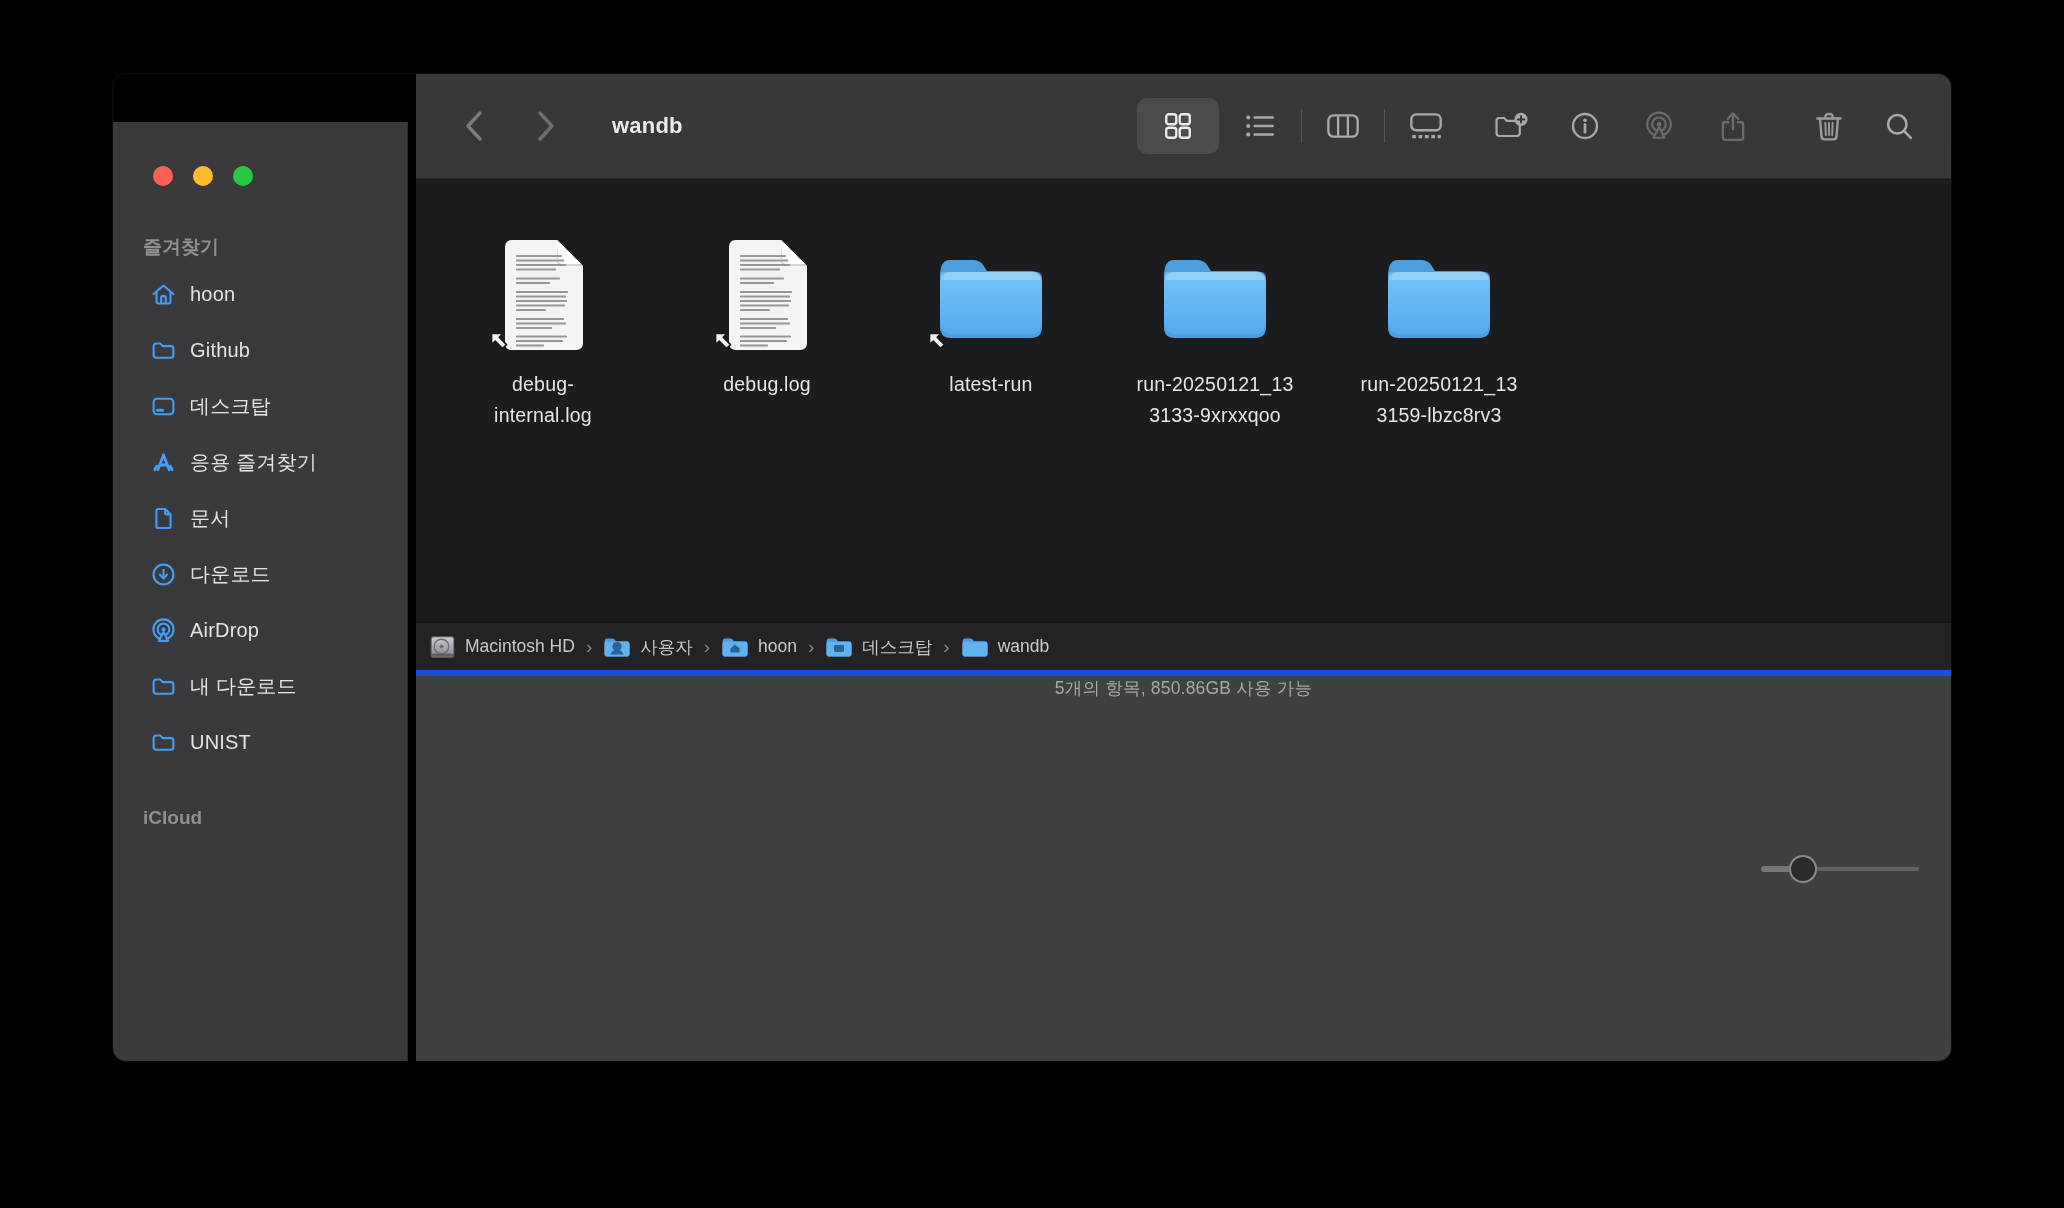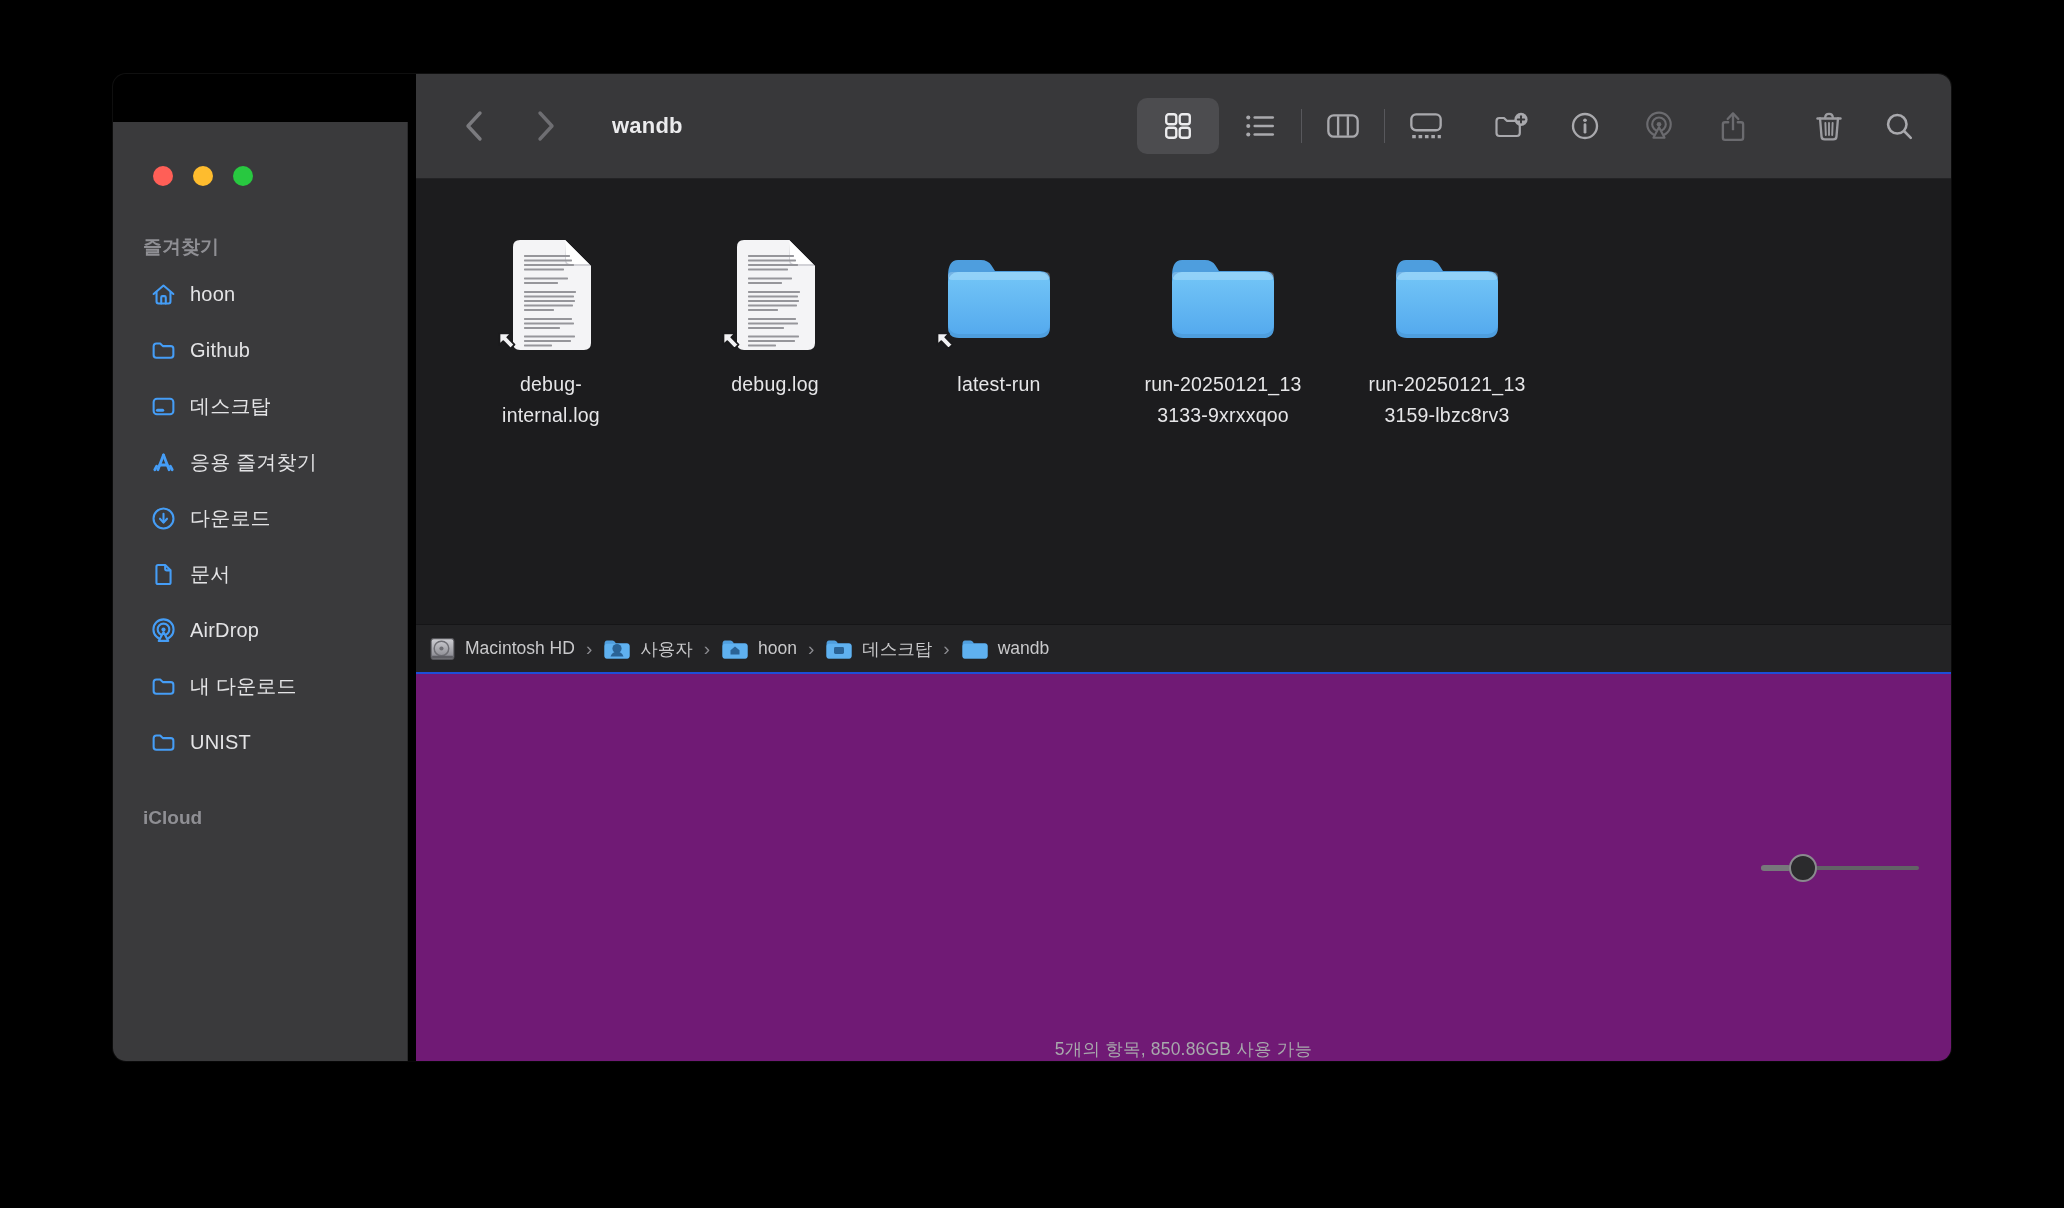--- a/index.html
+++ b/index.html
@@ -26,35 +26,35 @@
   .navbtn{width:40px;height:46px;display:flex;align-items:center;justify-content:center;}
   .navbtn+.navbtn{margin-left:32px;}
   .wintitle{margin-left:46px;font-size:22px;font-weight:700;color:#ebebed;letter-spacing:.2px;}
   .tb-spacer{flex:1;}
   .seg{display:flex;align-items:center;}
   .seg-btn{width:82px;height:56px;display:flex;align-items:center;justify-content:center;position:relative;border-radius:10px;}
   .seg-btn.sel{background:#4c4c4f;}
   .seg-div{width:1px;height:34px;background:#58585c;}
   .tbtn{width:44px;height:56px;display:flex;align-items:center;justify-content:center;}
   
-  .content{flex:1;background:#1c1c1e;padding:58px 0 0 23px;box-sizing:border-box;display:flex;align-items:flex-start;}
+  .content{flex:1;background:#1c1c1e;padding:58px 0 0 15px;box-sizing:border-box;display:flex;align-items:flex-start;}
   .file-item{width:224px;display:flex;flex-direction:column;align-items:center;flex:0 0 224px;}
   .icon-box{height:116px;display:flex;align-items:center;justify-content:center;position:relative;}
   .alias-badge{position:absolute;left:-12px;bottom:-4px;}
   .file-label{margin-top:16px;font-size:19.5px;line-height:31px;color:#e6e6e8;text-align:center;letter-spacing:.2px;}
   
   .pathbar{height:48px;flex:0 0 48px;background:#232325;border-top:1px solid #151517;
            display:flex;align-items:center;padding-left:13px;box-sizing:border-box;}
   .crumb{display:flex;align-items:center;}
   .crumb-ico{display:flex;align-items:center;justify-content:center;margin-right:9px;}
   .crumb-label{font-size:17.5px;color:#c9c9cb;white-space:nowrap;}
   .crumb-sep{font-size:19px;color:#8b8b90;margin:0 11px;}
   
-  .statusbar{flex:1;background:#701a75;border-top:2px solid #1d4ed8;position:relative;
-             display:flex;align-items:flex-end;justify-content:center;}
+  .statusbar{flex:1;background:#404040;border-top:6px solid #1d4ed8;position:relative;
+             display:flex;align-items:flex-start;justify-content:center;}
   .status-text{font-size:17.5px;color:#a8a8ac;letter-spacing:.2px;}
   .zoom-slider{position:absolute;right:32px;top:50%;transform:translateY(-50%);width:158px;height:30px;}
   .z-track{position:absolute;left:0;right:0;top:50%;height:4px;margin-top:-2px;background:#626266;border-radius:2px;}
   .z-fill{position:absolute;left:0;width:30px;top:50%;height:6px;margin-top:-3px;background:#77777b;border-radius:3px;}
   .z-knob{position:absolute;left:28px;top:50%;width:28px;height:28px;margin-top:-14px;border-radius:50%;
           background:#2b2b2d;border:2.5px solid #8a8a8e;box-sizing:border-box;}
 </style>
 </head>
 <body>
 
@@ -109,39 +109,39 @@
                     <line x1="4.6" y1="20" x2="6.4" y2="16.6"></line>
                     <line x1="21.4" y1="20" x2="19.6" y2="16.6"></line>
                   </g>
                 </svg>
               </span>
       <span class="side-label">응용 즐겨찾기</span>
             </div>
             <div class="side-row">
               <span class="side-ico">
                 <svg width="27" height="27" viewBox="0 0 26 26">
+                  <g fill="none" stroke="#459df6" stroke-width="2" stroke-linejoin="round">
+                    <path d="M6.2 5.4 Q6.2 3.8 7.8 3.8 H14.6 L19.8 9 V20.6 Q19.8 22.2 18.2 22.2 H7.8 Q6.2 22.2 6.2 20.6 Z"></path>
+                    <path d="M14.6 3.8 V7.4 Q14.6 9 16.2 9 H19.8"></path>
+                  </g>
+                </svg>
+              </span>
+      <span class="side-label">문서</span>
+            </div>
+            <div class="side-row">
+              <span class="side-ico">
+                <svg width="27" height="27" viewBox="0 0 26 26">
                   <circle cx="13" cy="13" r="9.6" fill="none" stroke="#459df6" stroke-width="2"></circle>
                   <g stroke="#459df6" stroke-width="2" stroke-linecap="round" stroke-linejoin="round" fill="none">
                     <line x1="13" y1="8.4" x2="13" y2="16.4"></line>
                     <polyline points="9.6,13.2 13,17 16.4,13.2"></polyline>
                   </g>
                 </svg>
               </span>
       <span class="side-label">다운로드</span>
-            </div>
-            <div class="side-row">
-              <span class="side-ico">
-                <svg width="27" height="27" viewBox="0 0 26 26">
-                  <g fill="none" stroke="#459df6" stroke-width="2" stroke-linejoin="round">
-                    <path d="M6.2 5.4 Q6.2 3.8 7.8 3.8 H14.6 L19.8 9 V20.6 Q19.8 22.2 18.2 22.2 H7.8 Q6.2 22.2 6.2 20.6 Z"></path>
-                    <path d="M14.6 3.8 V7.4 Q14.6 9 16.2 9 H19.8"></path>
-                  </g>
-                </svg>
-              </span>
-      <span class="side-label">문서</span>
             </div>
             <div class="side-row">
               <span class="side-ico">
                 <svg width="27" height="27" viewBox="0 0 26 26">
                   <circle cx="13" cy="12" r="9.7" fill="none" stroke="#459df6" stroke-width="2"></circle>
                   <circle cx="13" cy="12" r="5.6" fill="none" stroke="#459df6" stroke-width="2"></circle>
                   <circle cx="13" cy="12" r="2" fill="#459df6"></circle>
                   <path d="M13 14.5 L17.6 23 H8.4 Z" fill="#3a3a3c" stroke="#459df6" stroke-width="2" stroke-linejoin="round"></path>
                 </svg>
               </span>

